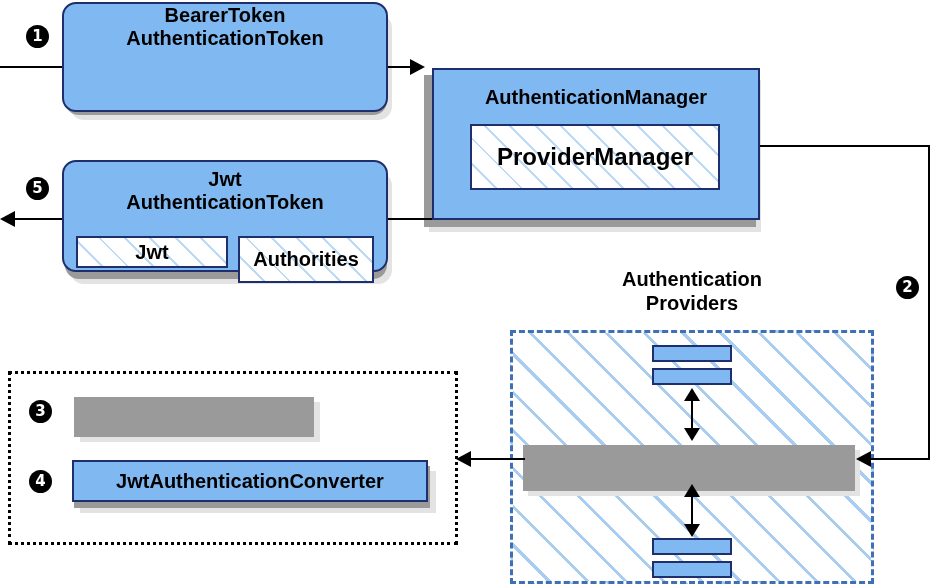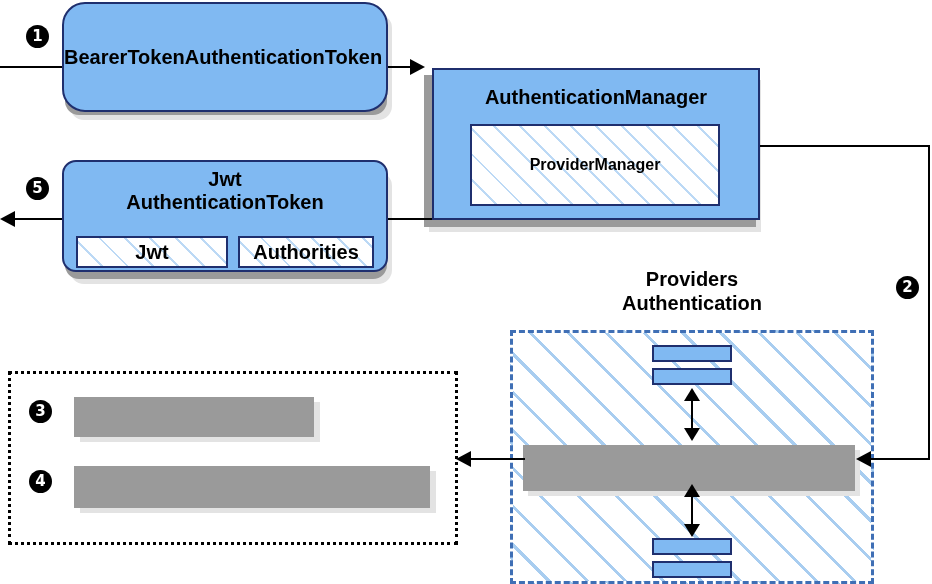--- a/index.html
+++ b/index.html
@@ -115,74 +115,74 @@
     z-index:5;
   }
 </style>
 </head>
 <body>
 
 <div id="stage">
 
   <div class="shadow-light rounded" style="left:70px;top:14px;width:322px;height:106px;"></div>
   <div class="shadow-dark rounded" style="left:65px;top:9px;width:322px;height:106px;"></div>
-  <div class="box rounded" style="left:62px;top:2px;width:326px;height:110px;flex-direction:row;justify-content:flex-start;font-size:20px;border-radius:23px;">
+  <div class="box rounded" style="left:62px;top:2px;width:326px;height:110px;flex-direction:column;justify-content:flex-start;font-size:20px;">
     <div>BearerToken</div>
     <div>AuthenticationToken</div>
   </div>
 
   <div class="hline" style="left:0px;top:66px;width:66px;"></div>
   <div class="bullet" style="left:26px;top:25px;">
     <span>1</span>
   </div>
 
   <div class="hline" style="left:388px;top:66px;width:33px;"></div>
   <div class="arrow right" style="left:410px;top:59px;"></div>
 
   <div class="shadow-light" style="left:429px;top:80px;width:332px;height:152px;"></div>
   <div class="shadow-dark" style="left:424px;top:75px;width:332px;height:152px;"></div>
   <div class="box" style="left:432px;top:68px;width:328px;height:152px;flex-direction:column;justify-content:flex-start;padding-top:16px;font-size:20px;">
     <div>AuthenticationManager</div>
   </div>
-  <div class="hatch-white" style="left:470px;top:124px;width:250px;height:82px;font-size:16px;">
+  <div class="hatch-white" style="left:470px;top:124px;width:250px;height:66px;font-size:24px;">
     <span>ProviderManager</span>
   </div>
 
   <div class="shadow-light rounded" style="left:70px;top:172px;width:322px;height:112px;"></div>
   <div class="shadow-dark rounded" style="left:65px;top:167px;width:322px;height:112px;"></div>
   <div class="box rounded" style="left:62px;top:160px;width:326px;height:112px;flex-direction:column;justify-content:flex-start;padding-top:6px;font-size:20px;">
     <div>Jwt</div>
     <div>AuthenticationToken</div>
   </div>
   <div class="hatch-white" style="left:76px;top:236px;width:152px;height:32px;font-size:20px;">
     <span>Jwt</span>
   </div>
-  <div class="hatch-white" style="left:238px;top:236px;width:136px;height:32px;font-size:20px;">
+  <div class="hatch-white" style="left:238px;top:236px;width:136px;height:47px;font-size:20px;">
     <span>Authorities</span>
   </div>
 
   <div class="hline" style="left:10px;top:218px;width:56px;"></div>
   <div class="arrow left" style="left:0px;top:211px;"></div>
   <div class="bullet" style="left:26px;top:177px;">
     <span>5</span>
   </div>
 
   <div class="hline" style="left:388px;top:218px;width:44px;"></div>
 
   <div class="hline" style="left:760px;top:145px;width:170px;"></div>
   <div class="vline" style="left:928px;top:145px;height:314px;"></div>
   <div class="hline" style="left:870px;top:458px;width:60px;"></div>
   <div class="arrow left" style="left:856px;top:451px;"></div>
   <div class="bullet" style="left:896px;top:276px;">
     <span>2</span>
   </div>
 
   <div class="plain-label" style="left:592px;top:268px;width:200px;font-size:20px;">
+    <div>Authentication</div>
     <div>Providers</div>
-    <div>Authentication</div>
   </div>
   <div class="hatch-region" style="left:510px;top:330px;width:364px;height:254px;"></div>
 
   <div class="minibar" style="left:652px;top:345px;width:80px;height:17px;"></div>
   <div class="minibar" style="left:652px;top:368px;width:80px;height:17px;"></div>
 
   <div class="vline" style="left:691px;top:392px;height:44px;"></div>
   <div class="arrow up" style="left:684px;top:388px;"></div>
   <div class="arrow down" style="left:684px;top:428px;"></div>
 
@@ -202,17 +202,20 @@
   <div class="dotted-region" style="left:8px;top:371px;width:450px;height:174px;"></div>
 
   <div class="shadow-light" style="left:80px;top:402px;width:240px;height:40px;"></div>
   <div class="shadow-dark" style="left:74px;top:397px;width:240px;height:40px;"></div>
   <div class="bullet" style="left:29px;top:400px;">
     <span>3</span>
   </div>
 
   <div class="shadow-light" style="left:80px;top:471px;width:356px;height:42px;"></div>
   <div class="shadow-dark" style="left:74px;top:466px;width:356px;height:42px;"></div>
+  <div class="box" style="left:72px;top:460px;width:356px;height:42px;font-size:20px;">
+    <span>JwtAuthenticationConverter</span>
+  </div>
   <div class="bullet" style="left:29px;top:470px;">
     <span>4</span>
   </div>
 
 </div>
 
 </body></html>

